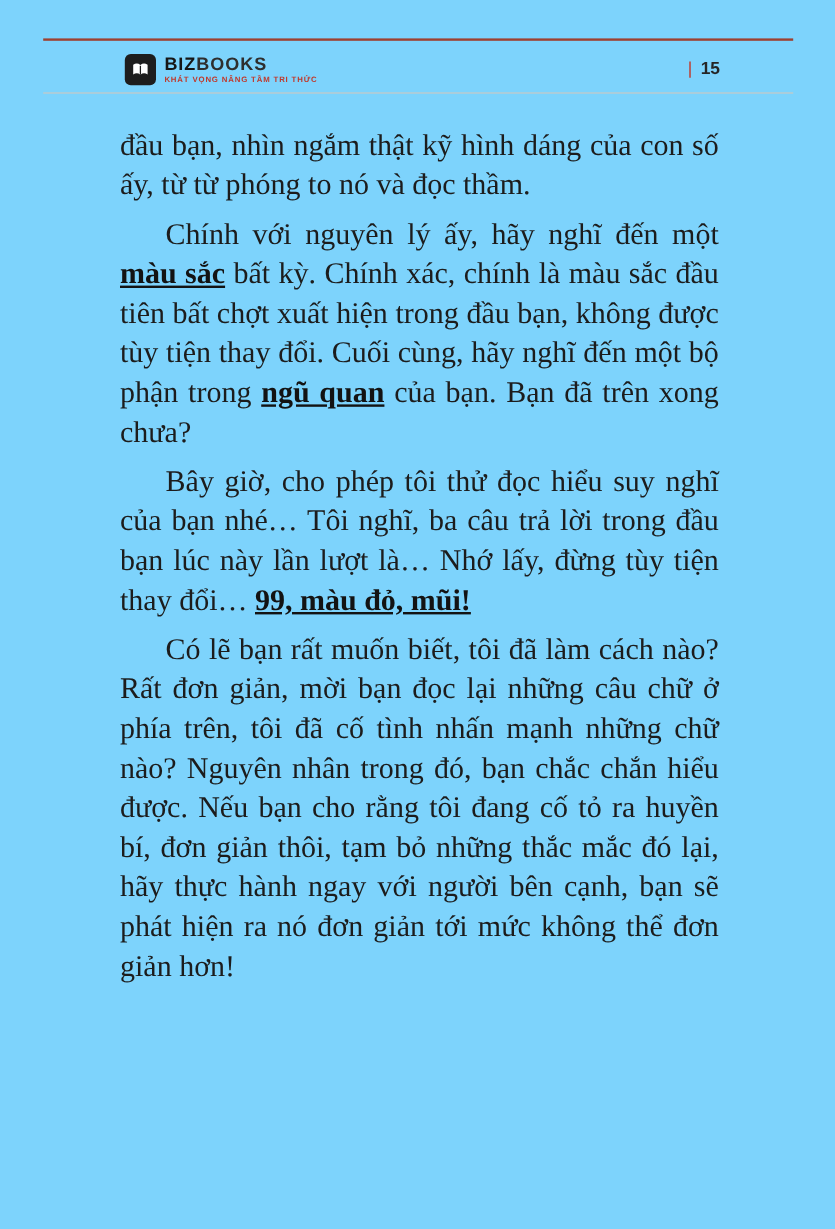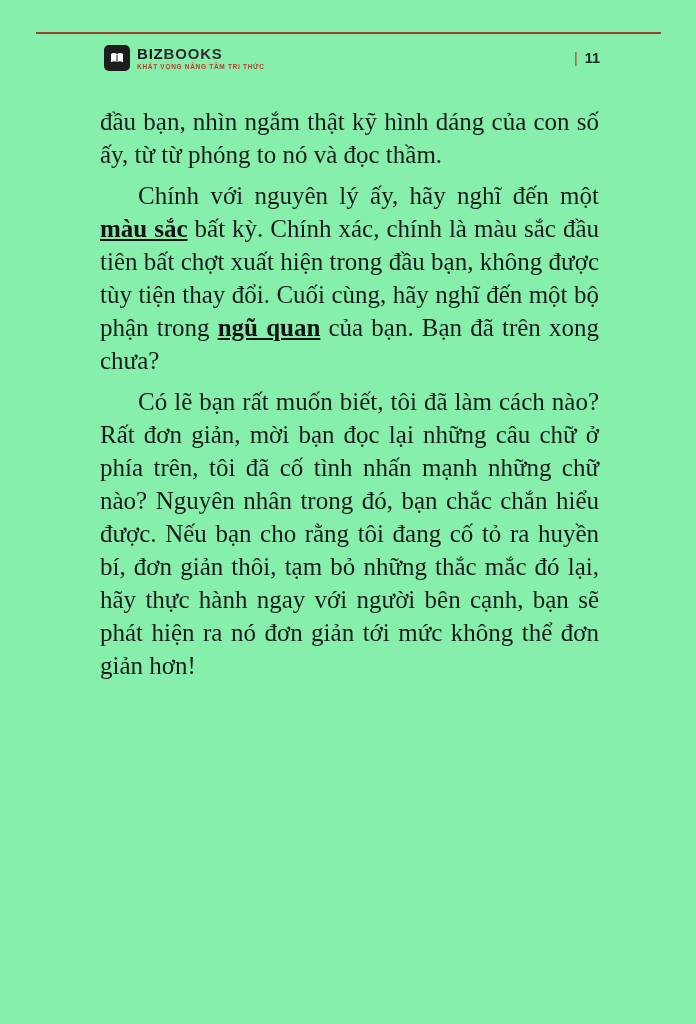--- a/index.html
+++ b/index.html
@@ -4,21 +4,21 @@
 <style>
   html, body {
     margin: 0;
     padding: 0;
     background: #ffffff;
   }
   .page {
     position: relative;
     width: 696px;
     height: 1024px;
-    background: #86efac;
+    background: #7dd3fc;
     overflow: hidden;
     font-family: "Liberation Serif", serif;
   }
   
   .top-rule {
     position: absolute;
     top: 32px;
     left: 36px;
     right: 35px;
     height: 2px;
@@ -127,31 +127,32 @@
         </svg>
       </div>
       <div class="brand-text">
         <div class="brand-name">
           <span class="biz">BIZ</span><span class="books">BOOKS</span>
         </div>
         <div class="tagline">KHÁT VỌNG NÂNG TẦM TRI THỨC</div>
       </div>
     </div>
     <div class="page-num">
-      <span class="bar">|</span><span>11</span>
+      <span class="bar">|</span><span>15</span>
     </div>
   </header>
 
   <div class="header-rule"></div>
 
   <main class="content">
 
     <p class="para no-indent"><span>đầu bạn, nhìn ngắm thật kỹ hình dáng của con số ấy, từ từ phóng to nó và đọc thầm.</span></p>
 
     <p class="para"><span>Chính với nguyên lý ấy, hãy nghĩ đến một </span><b>màu sắc</b><span> bất kỳ. Chính xác, chính là màu sắc đầu tiên bất chợt xuất hiện trong đầu bạn, không được tùy tiện thay đổi. Cuối cùng, hãy nghĩ đến một bộ phận trong </span><b>ngũ quan</b><span> của bạn. Bạn đã trên xong chưa?</span></p>
 
+    <p class="para"><span>Bây giờ, cho phép tôi thử đọc hiểu suy nghĩ của bạn nhé… Tôi nghĩ, ba câu trả lời trong đầu bạn lúc này lần lượt là… Nhớ lấy, đừng tùy tiện thay đổi… </span><b>99, màu đỏ, mũi!</b></p>
 
 
     <p class="para"><span>Có lẽ bạn rất muốn biết, tôi đã làm cách nào? Rất đơn giản, mời bạn đọc lại những câu chữ ở phía trên, tôi đã cố tình nhấn mạnh những chữ nào? Nguyên nhân trong đó, bạn chắc chắn hiểu được. Nếu bạn cho rằng tôi đang cố tỏ ra huyền bí, đơn giản thôi, tạm bỏ những thắc mắc đó lại, hãy thực hành ngay với người bên cạnh, bạn sẽ phát hiện ra nó đơn giản tới mức không thể đơn giản hơn!</span></p>
 
   </main>
 
 </div>
 
 </body></html>

